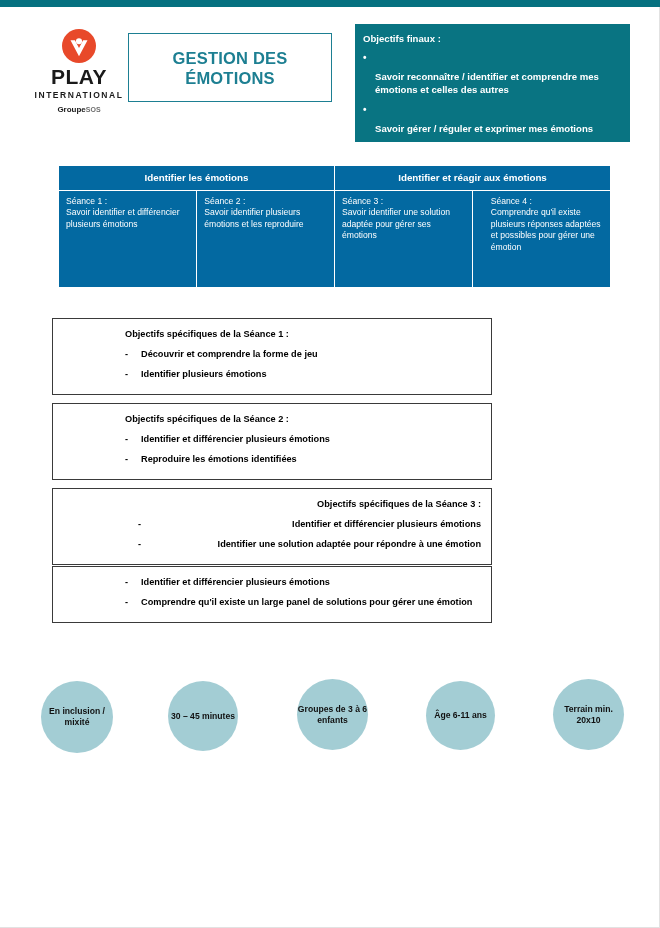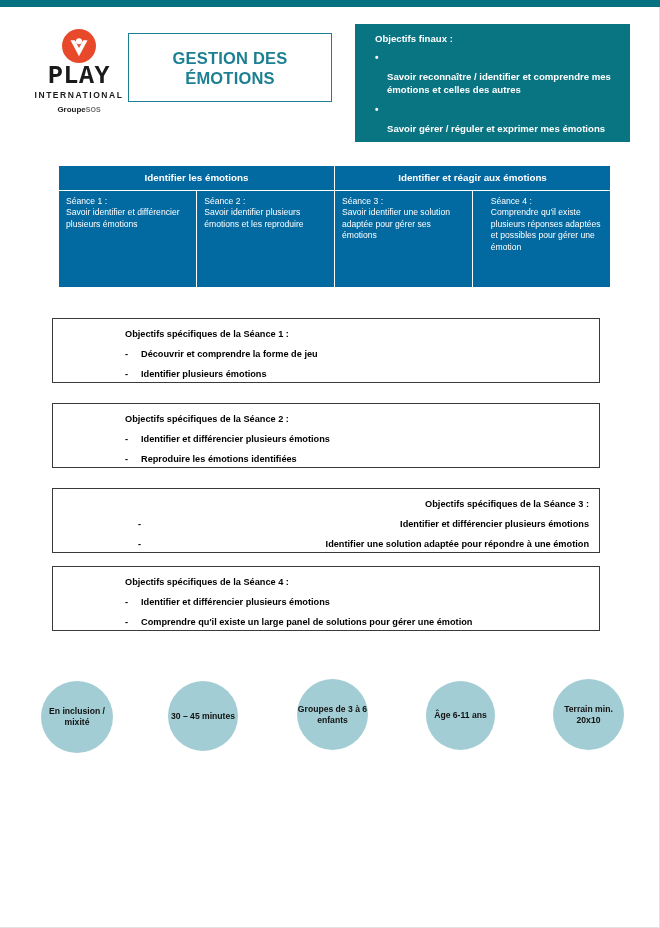--- a/index.html
+++ b/index.html
@@ -53,23 +53,23 @@
     width: 110px;
     text-align: center;
   }
   .logo-mark {
     width: 34px;
     height: 34px;
     margin: 0 auto 1px auto;
     display: block;
   }
   .logo-word {
-    font-family: Liberation Mono, monospace;
-    font-weight: bold;
-    font-size: 25px;
+    font-family: Liberation Sans, sans-serif;
+    font-weight: bold;
+    font-size: 21px;
     letter-spacing: 0.5px;
     line-height: 25px;
     color: #1a1a1a;
   }
   .logo-sub {
     font-family: "Liberation Sans", sans-serif;
     font-weight: bold;
     font-size: 8.5px;
     letter-spacing: 1.55px;
     color: #1a1a1a;
@@ -114,21 +114,21 @@
   
   .obj-panel {
     position: absolute;
     left: 355px;
     top: 17px;
     width: 275px;
     height: 118px;
     background: #097482;
     color: #ffffff;
     box-sizing: border-box;
-    padding: 8px 12px 6px 20px;
+    padding: 8px 12px 6px 8px;
   }
   .obj-title {
     font-weight: bold;
     font-size: 9.6px;
     line-height: 13px;
     margin-bottom: 7px;
   }
   .obj-item {
     display: flex;
     font-weight: bold;
@@ -174,25 +174,25 @@
     padding: 5px 7px 7px 7px;
     height: 96px;
     border-right: 1.5px solid #ffffff;
   }
   .body-cell:last-child { border-right: none; }
 
   
   .obj-box {
     position: absolute;
     left: 52px;
-    width: 548px;
+    width: 440px;
     border: 1.2px solid #3a3a3a;
     background: #ffffff;
     box-sizing: border-box;
-    padding: 9px 10px 0 10px;
+    padding: 9px 10px 12px 10px;
   }
   .ob-title {
     font-weight: bold;
     font-size: 9.2px;
     line-height: 12px;
     margin-left: 62px;
     margin-bottom: 8px;
   }
   .ob-row {
     display: flex;
@@ -328,21 +328,20 @@
       <span class="ob-dash">-</span>
       <span class="ob-text">Identifier et différencier plusieurs émotions</span>
     </div>
     <div class="ob-row">
       <span class="ob-dash">-</span>
       <span class="ob-text">Identifier une solution adaptée pour répondre à une émotion</span>
     </div>
   </div>
 
   <div class="obj-box" id="obj-box-4">
-    <div class="ob-title">Objectifs spécifiques de la Séance 4 :</div>
     <div class="ob-row">
       <span class="ob-dash">-</span>
       <span class="ob-text">Identifier et différencier plusieurs émotions</span>
     </div>
     <div class="ob-row">
       <span class="ob-dash">-</span>
       <span class="ob-text">Comprendre qu'il existe un large panel de solutions pour gérer une émotion</span>
     </div>
   </div>
 

